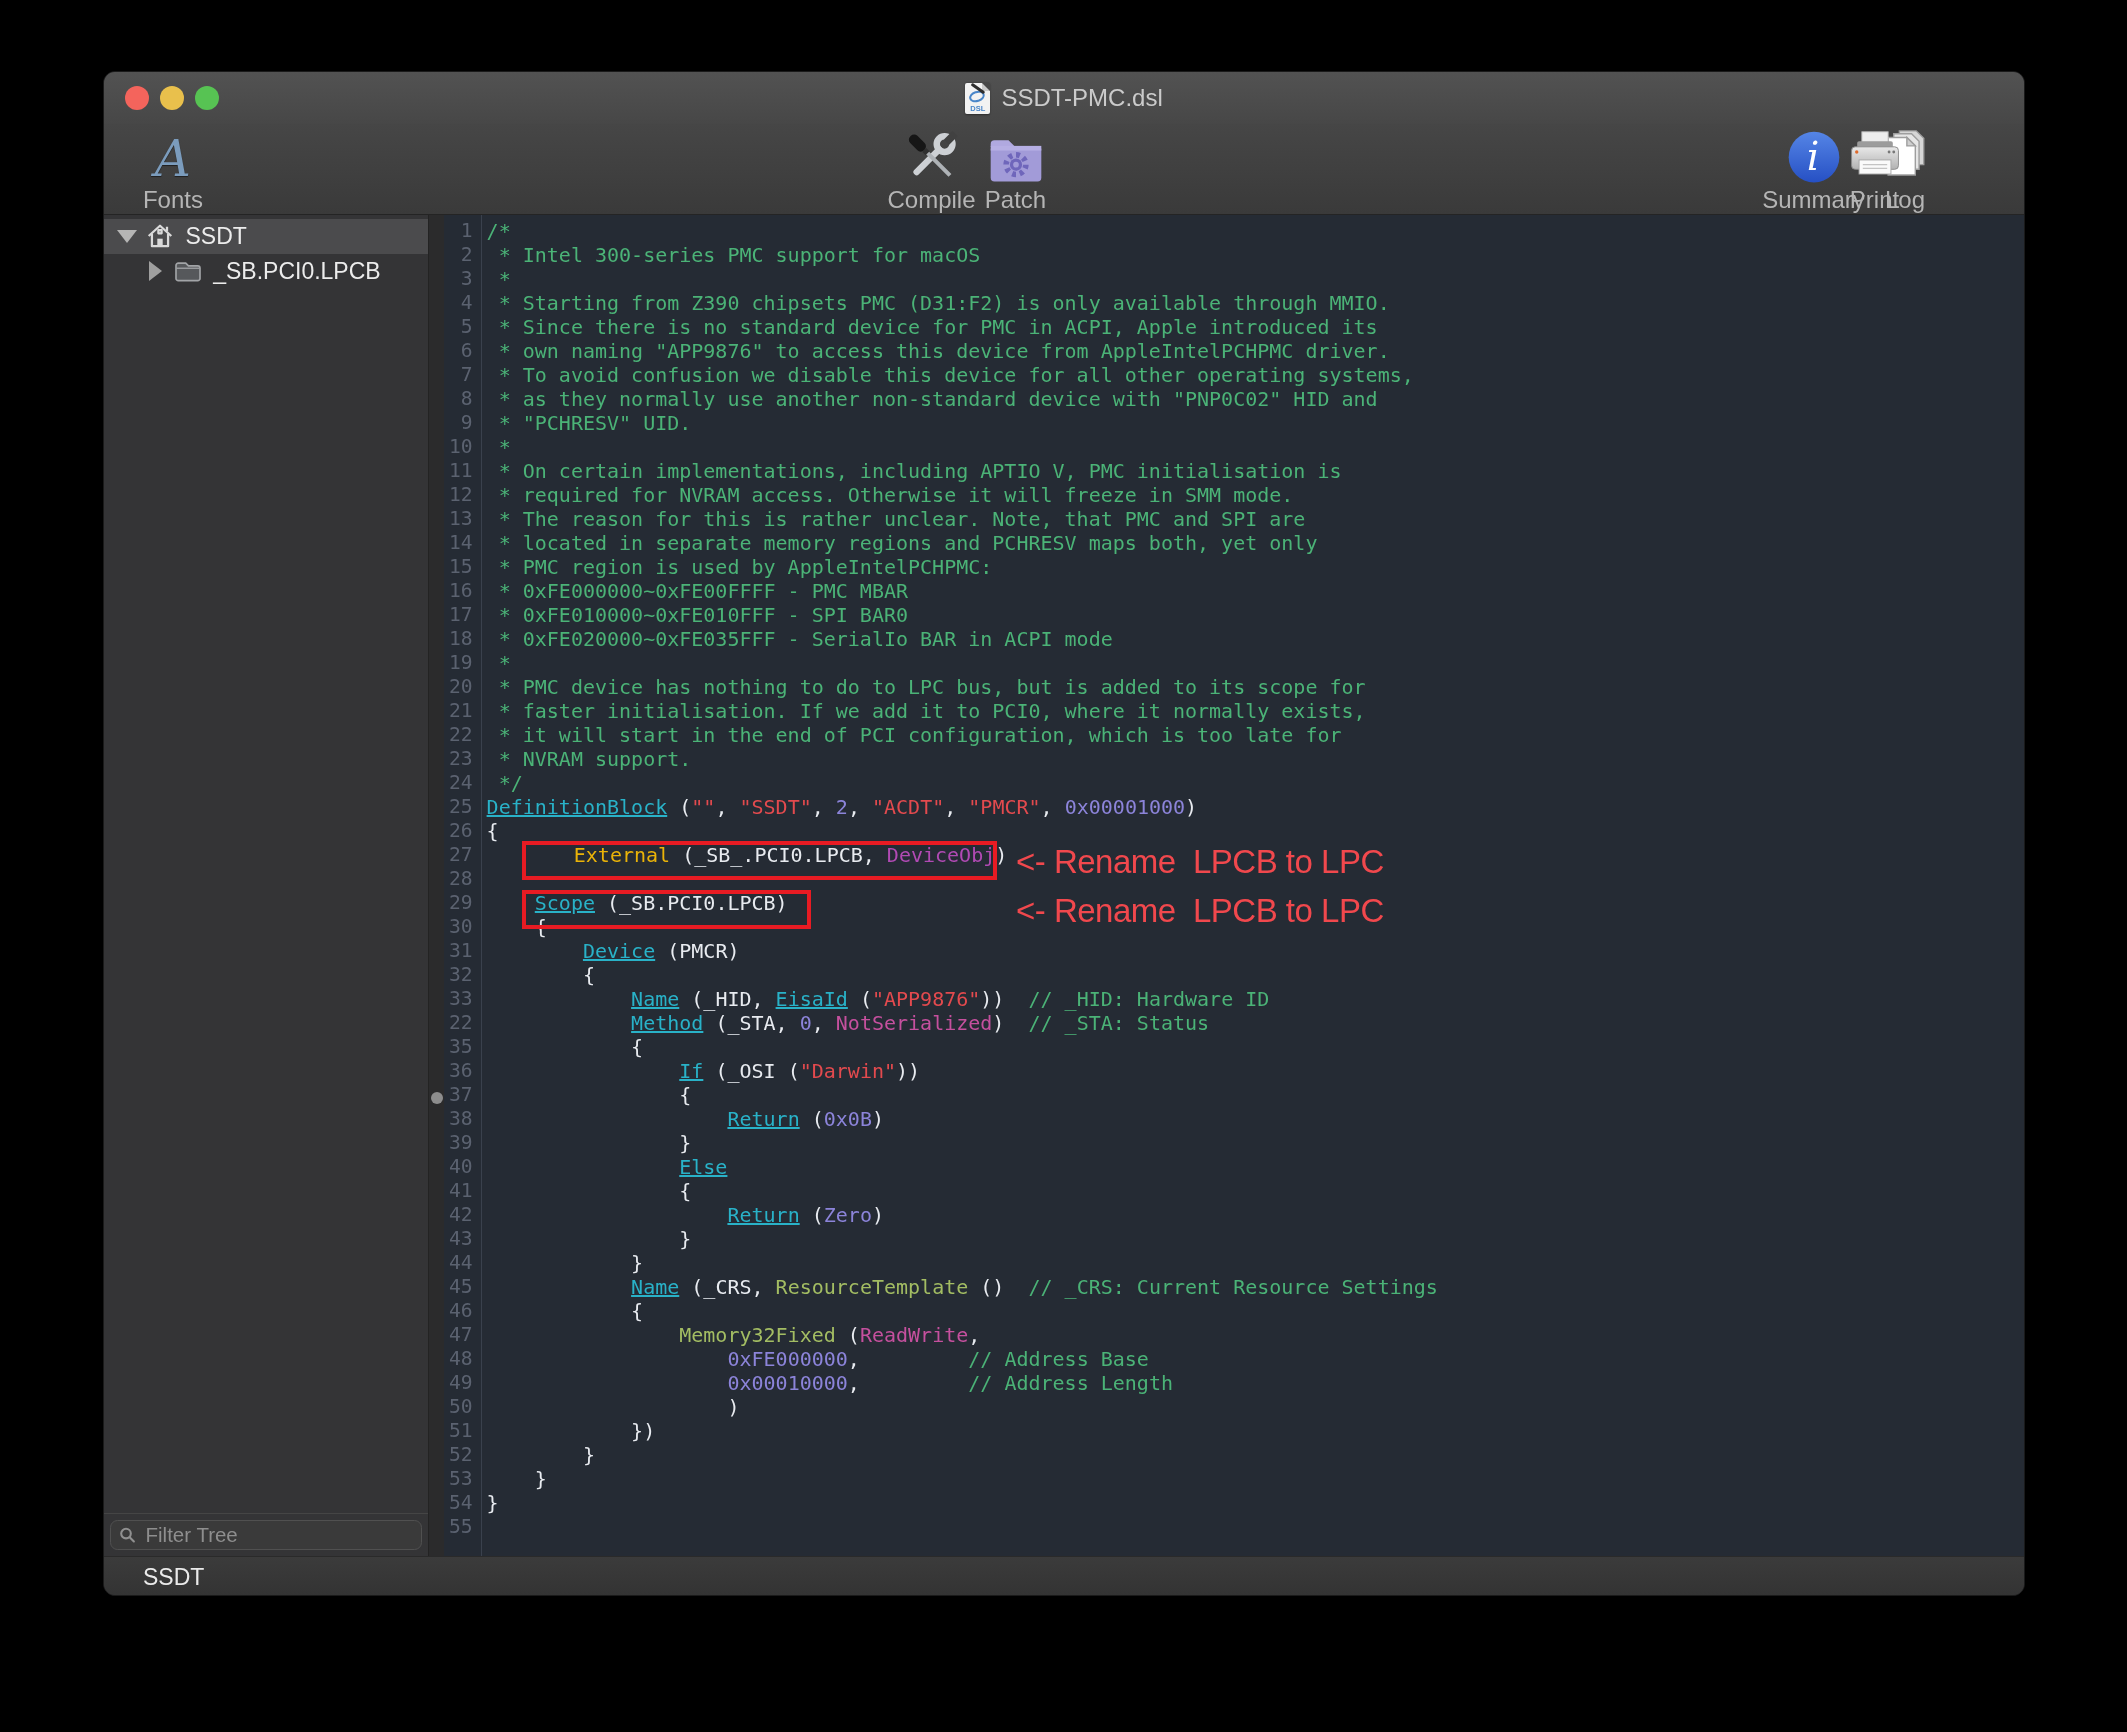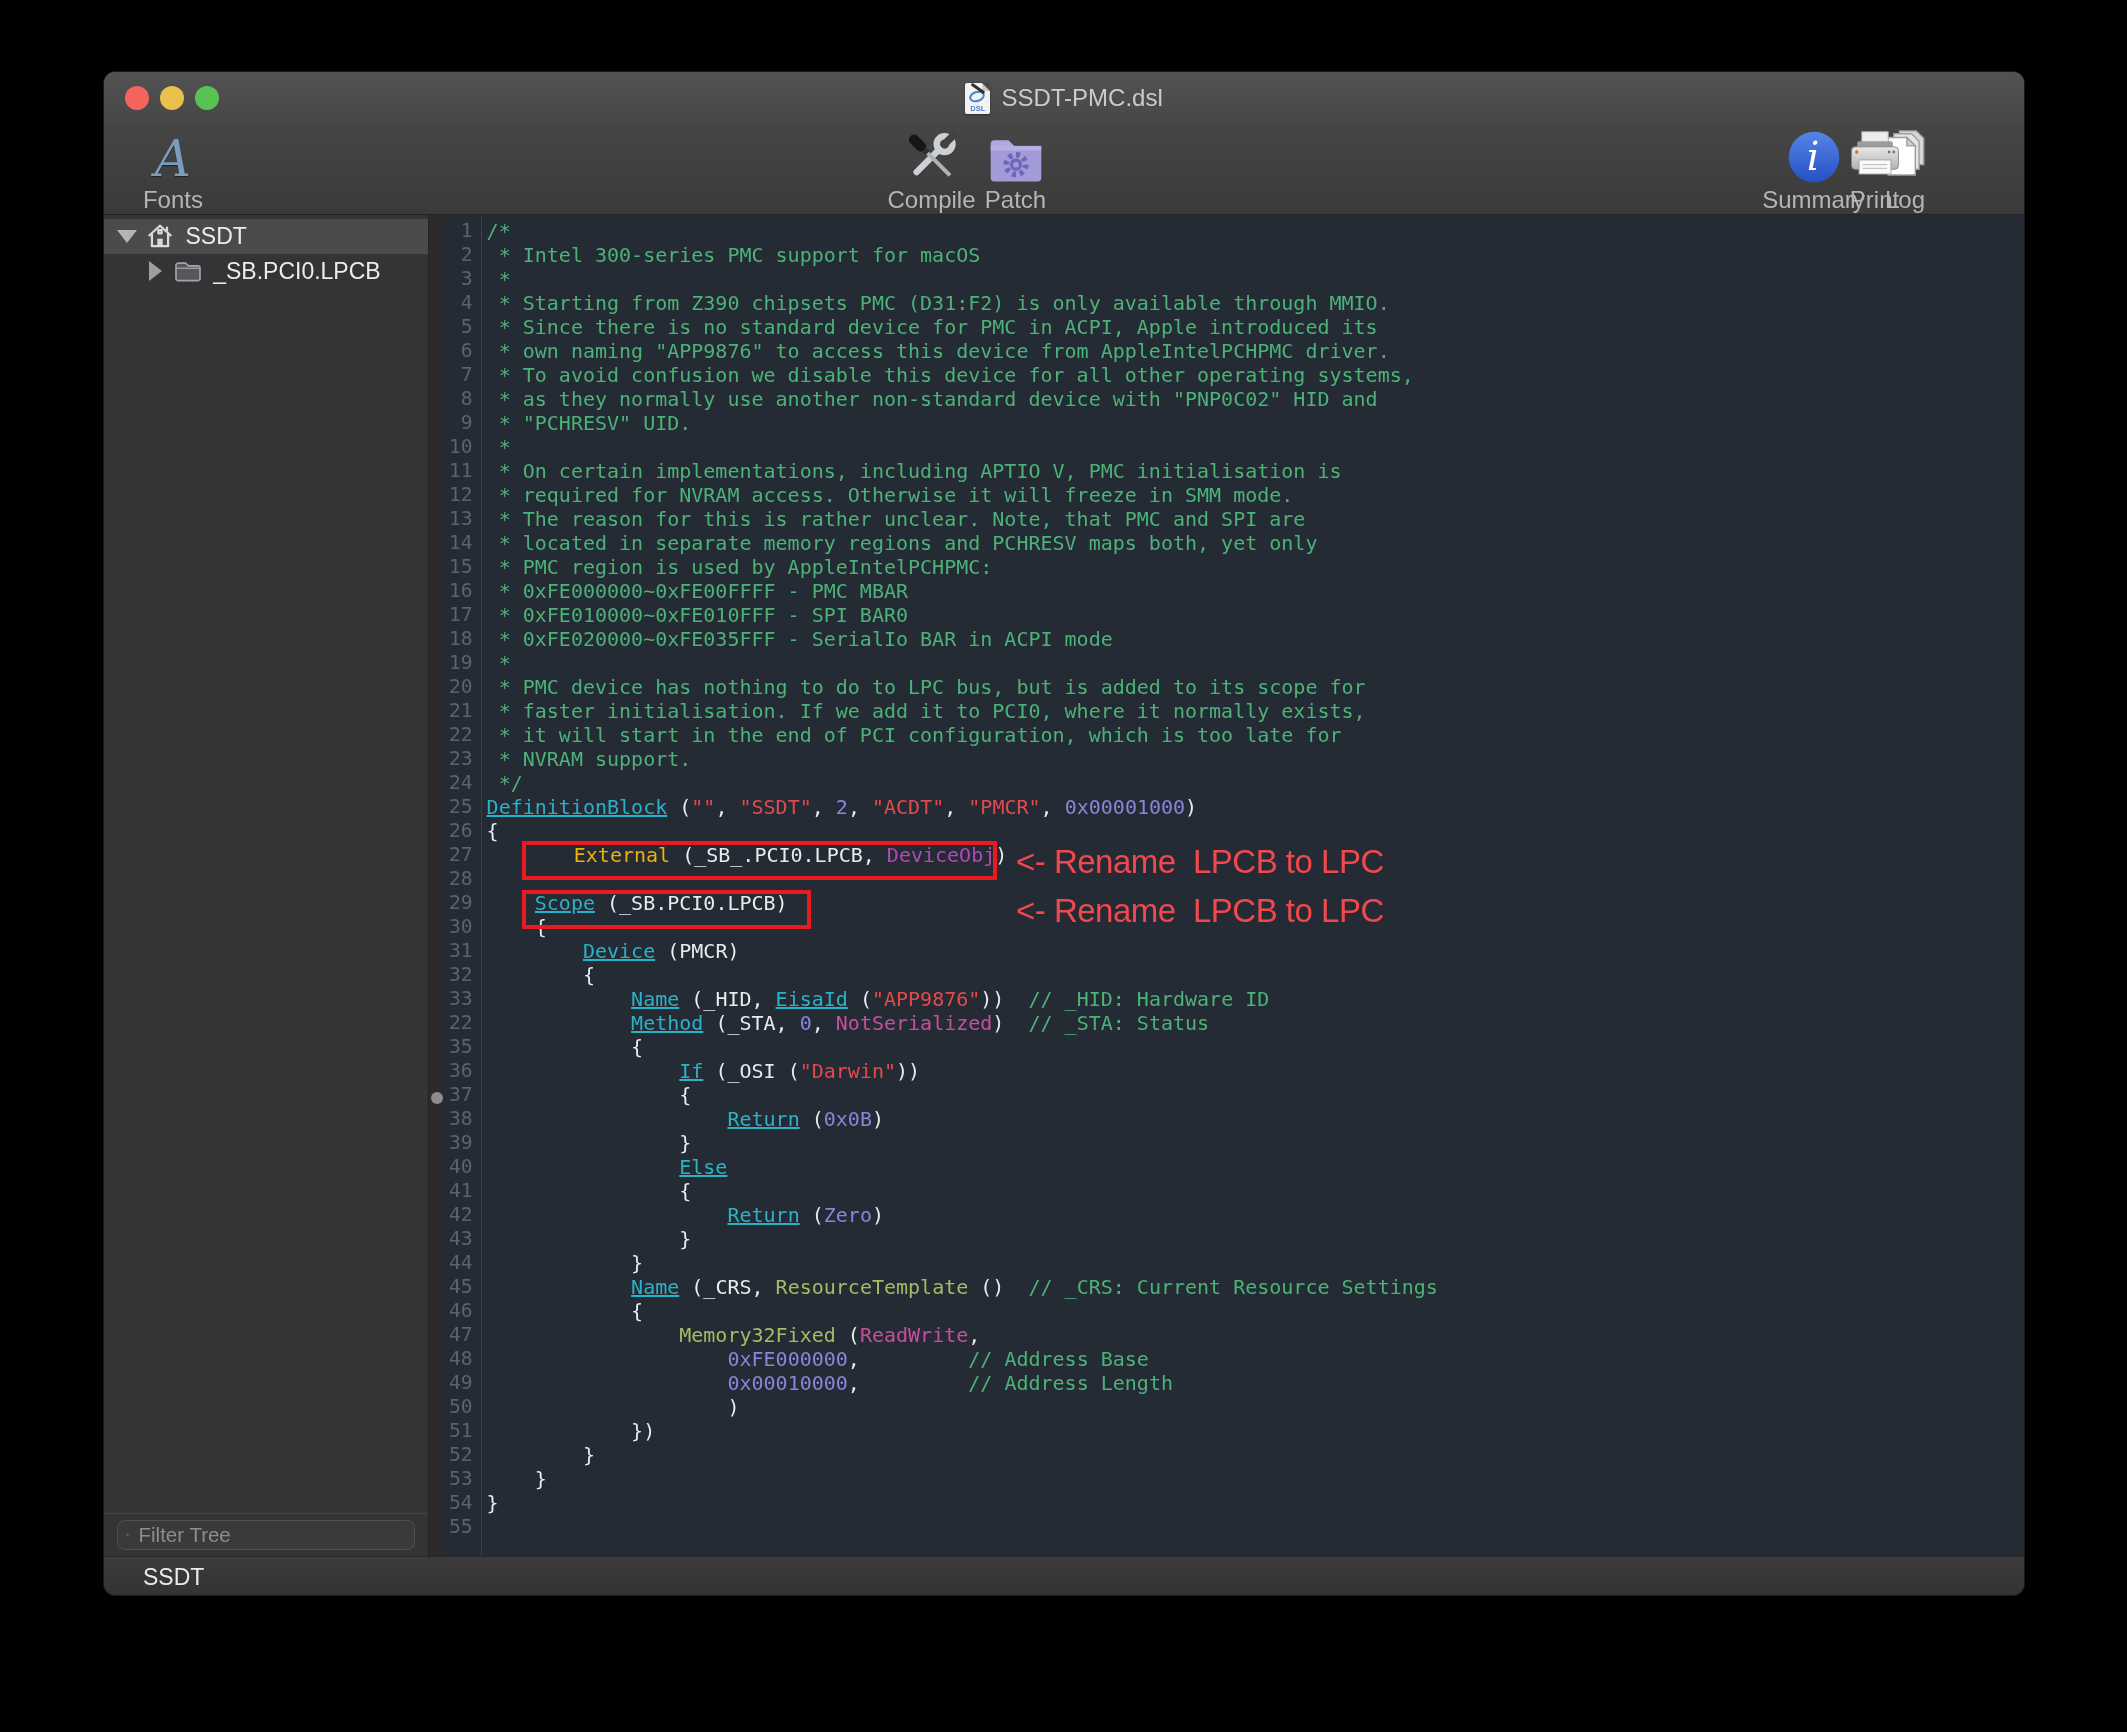--- a/index.html
+++ b/index.html
@@ -31,21 +31,21 @@
   
   .main{display:flex;height:1341px;position:relative;}
   .sidebar{width:324px;background:#343436;position:relative;flex:none;}
   .tree-row{height:35px;display:flex;align-items:center;color:#ececec;font-size:23px;}
   .tree-row.selected{background:#4b4b4d;}
   .tri{width:0;height:0;flex:none;}
   .tri.down{border-left:10.3px solid transparent;border-right:10.3px solid transparent;border-top:13px solid #b5b5b5;margin:0 9.3px 0 13px;}
   .tri.right{border-top:10.3px solid transparent;border-bottom:10.3px solid transparent;border-left:13px solid #9f9f9f;margin:0 12px 0 45px;}
   .tree-icon{margin-right:11.2px;display:flex;align-items:center;}
   .filter-area{position:absolute;left:0;right:0;bottom:0;height:43px;border-top:0.9px solid #454545;
-    display:flex;align-items:center;padding:0 13px;box-sizing:border-box;}
+    display:flex;align-items:center;padding:0 6px;box-sizing:border-box;}
   .filter-box{display:flex;align-items:center;gap:7.5px;width:100%;height:30px;border:1.9px solid #505050;
     border-radius:7.5px;background:#3a3a3a;padding:0 7.5px;box-sizing:border-box;}
   .filter-box input{flex:1;background:transparent;border:none;outline:none;color:#dddddd;font-size:20.5px;font-family:"Liberation Sans",sans-serif;}
   .filter-box input::placeholder{color:#8e8e8e;}
   .strip{width:15px;background:#2b2b2c;border-left:0.9px solid #232323;position:relative;flex:none;}
   .bookmark{position:absolute;left:1.9px;top:877px;width:12px;height:12px;border-radius:50%;background:#8d8d8d;}
   
   .editor{flex:1;background:#252b34;position:relative;overflow:hidden;}
   .gutter-rule{position:absolute;left:37px;top:0;bottom:0;width:0.9px;background:#3a414d;}
   .code-lines{position:absolute;left:0;top:3.7px;right:0;}

